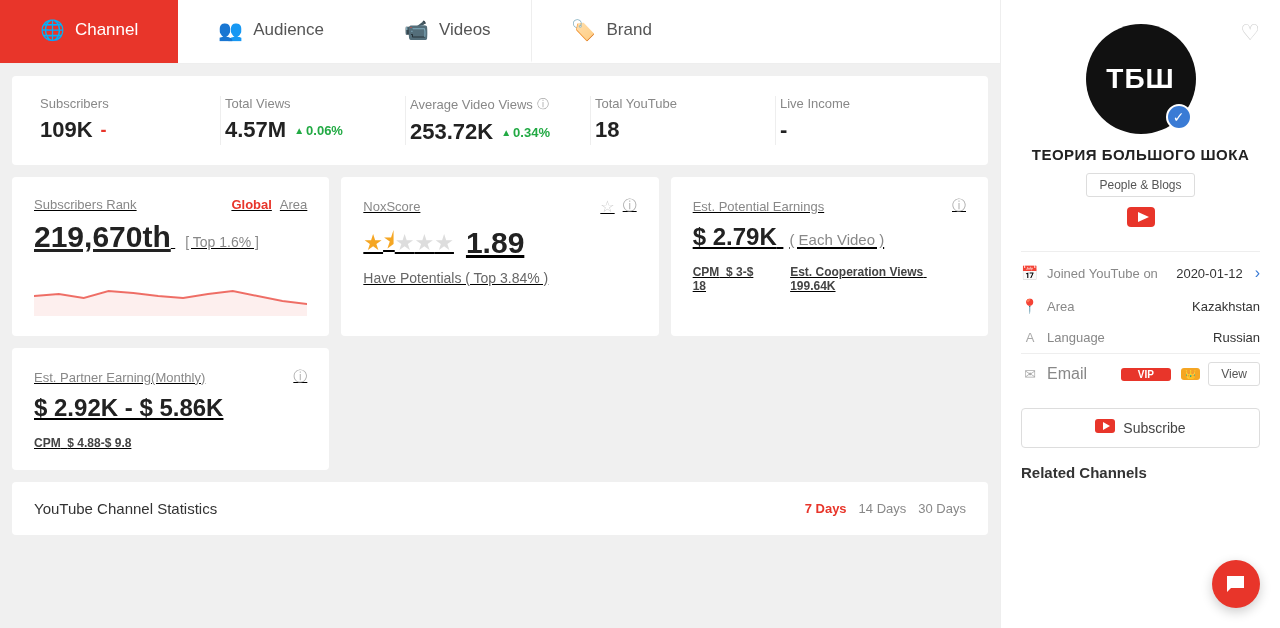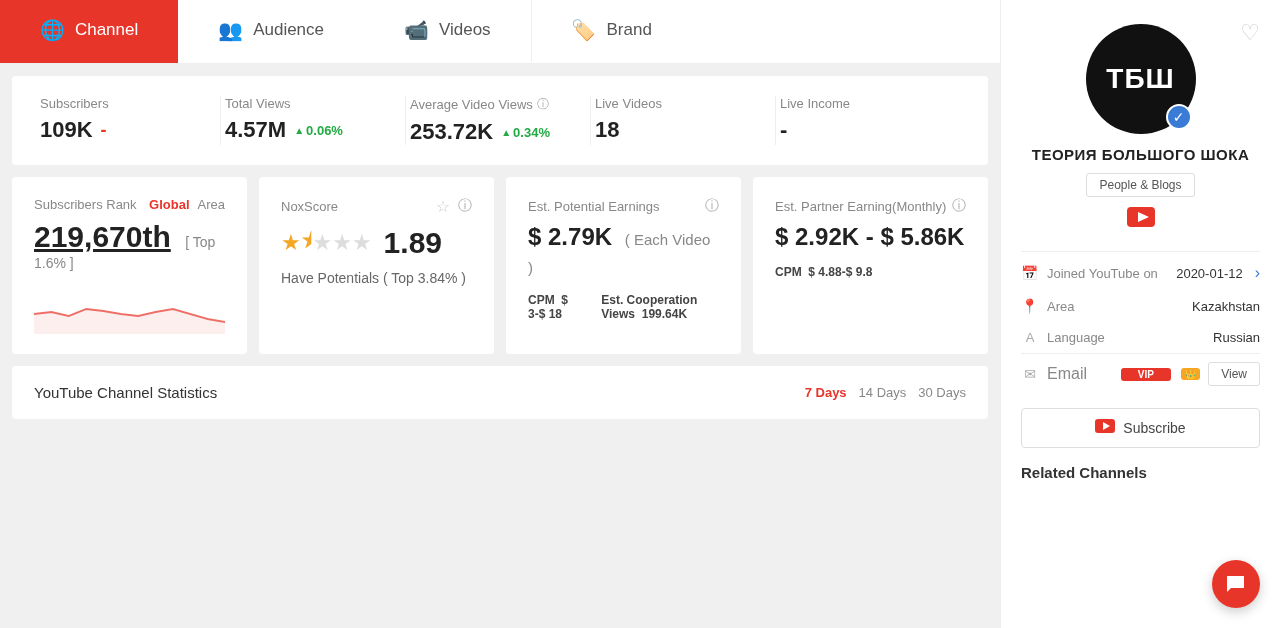--- a/index.html
+++ b/index.html
@@ -18,21 +18,21 @@
     .stats-bar { background: #fff; margin: 12px 12px 0 12px; padding: 20px 28px; display: flex; gap: 0; border-radius: 4px; }
     .stat-item { flex: 1; padding-right: 20px; }
     .stat-item + .stat-item { border-left: 1px solid #eee; padding-left: 4px; }
     .stat-label { font-size: 13px; color: #888; margin-bottom: 6px; display: flex; align-items: center; gap: 4px; }
     .stat-value { font-size: 22px; font-weight: 600; color: #222; display: flex; align-items: center; gap: 8px; }
     .stat-dash { color: #e8352a; font-size: 18px; }
     .stat-up { color: #22aa44; font-size: 13px; display: flex; align-items: center; gap: 2px; }
     .stat-up::before { content: '▲'; font-size: 10px; }
     
     
-    .cards-grid { display: grid; grid-template-columns: 1fr 1fr 1fr 1fr; gap: 12px; margin: 12px 12px 0 12px; }
+    .cards-grid { display: grid; grid-template-columns: 1fr 1fr 1fr; gap: 12px; margin: 12px 12px 0 12px; text-decoration: underline; }
     .card { background: #fff; border-radius: 4px; padding: 20px 22px; }
     .card-title { font-size: 13px; color: #888; margin-bottom: 8px; display: flex; justify-content: space-between; align-items: center; }
     .rank-value { font-size: 30px; font-weight: 700; color: #222; text-decoration: underline; display: inline-block; }
     .rank-sub { font-size: 14px; color: #888; margin-left: 10px; }
     .rank-tabs { display: flex; gap: 8px; font-size: 13px; }
     .rank-tab-active { color: #e8352a; font-weight: 600; }
     .rank-tab { color: #888; }
     
     
     .sparkline { margin-top: 12px; height: 50px; }
@@ -142,21 +142,21 @@
       <div class="stat-label">
         <span>Average Video Views</span>
         <span style="color:#aaa;font-size:12px;">ⓘ</span>
       </div>
       <div class="stat-value">
         <span>253.72K</span>
         <span class="stat-up">0.34%</span>
       </div>
     </div>
     <div class="stat-item">
-      <div class="stat-label">Live Videos</div>
+      <div class="stat-label">Total YouTube</div>
       <div class="stat-value">18</div>
     </div>
     <div class="stat-item">
       <div class="stat-label">Live Income</div>
       <div class="stat-value">-</div>
     </div>
   </div>
 
   <div class="cards-grid">
 

